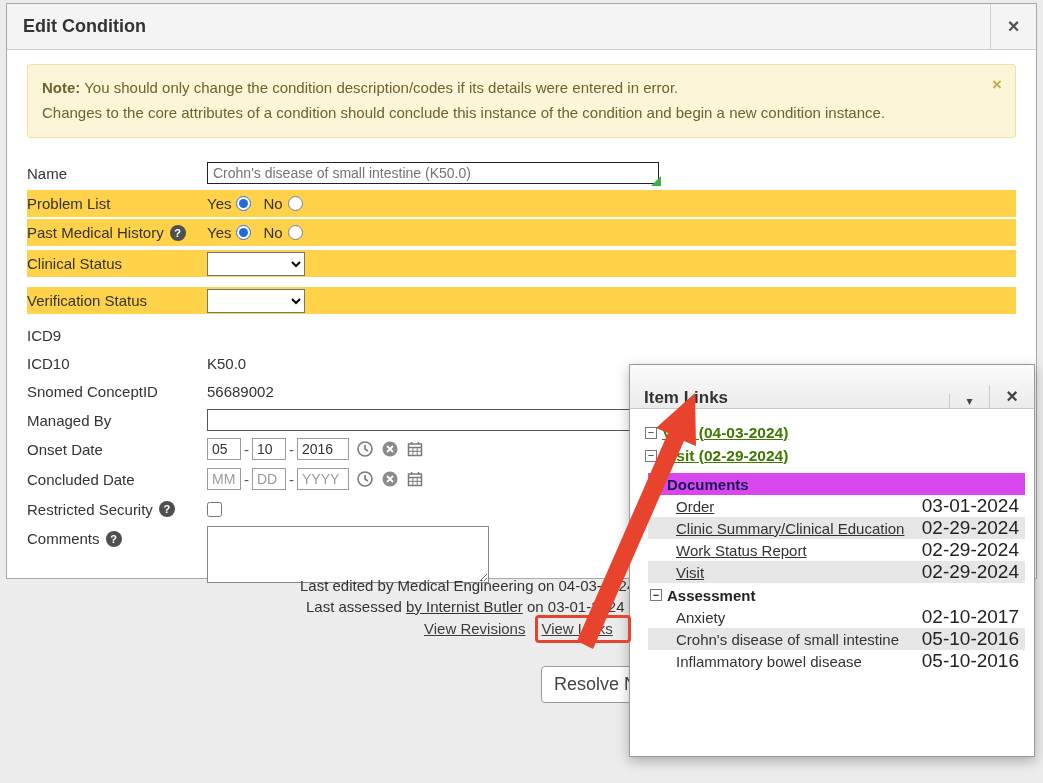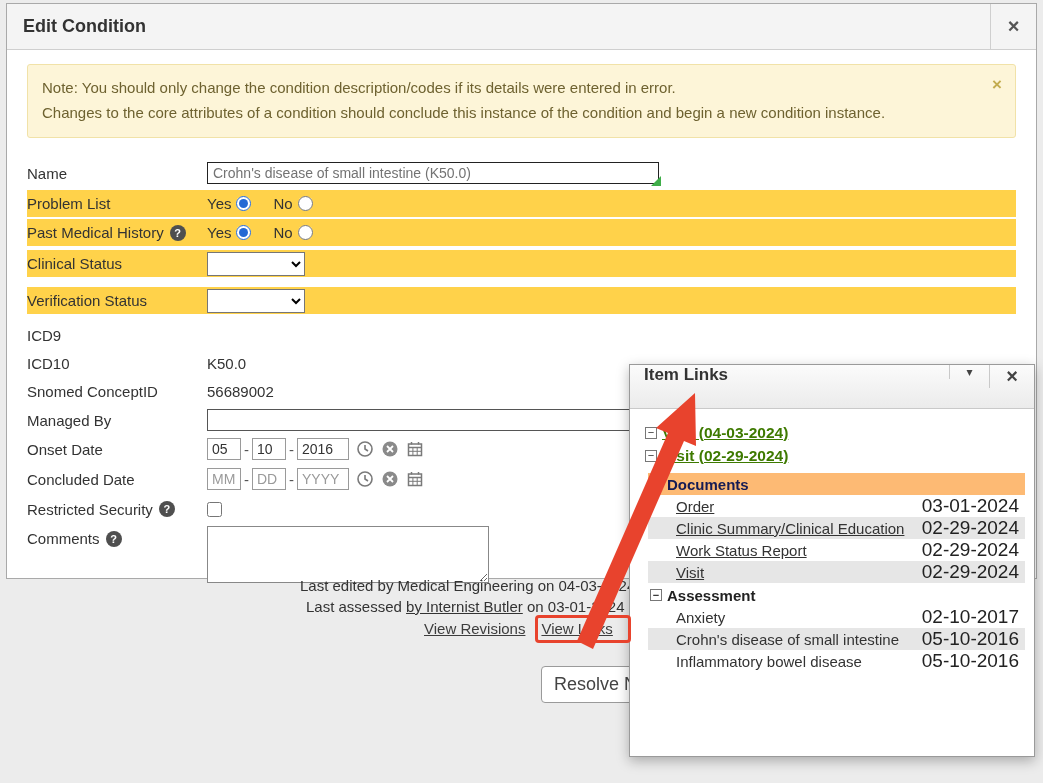--- a/index.html
+++ b/index.html
@@ -15,35 +15,35 @@
     position: absolute; left: 6px; top: 3px;
     width: 1031px; height: 576px;
     background: #fff; border: 1px solid #a9a9a9;
   }
   
   .dlg-header { height: 46px; background: #f4f4f4; border-bottom: 1px solid #cfcfcf; display: flex; align-items: stretch; }
   .dlg-title { flex: 1; display: flex; align-items: center; padding-left: 16px; font-size: 18px; font-weight: bold; color: #333; }
   .dlg-close { width: 46px; border-left: 1px solid #cfcfcf; display: flex; align-items: center; justify-content: center; font-size: 20px; font-weight: bold; color: #555; cursor: pointer; }
   
   .note { margin: 14px 20px 0; background: #fdf5d8; border: 1px solid #f1e2a8; border-radius: 3px; padding: 10px 44px 12px 14px; color: #6e6230; font-size: 15px; line-height: 25px; position: relative; }
-  .note b { font-weight: normal; }
+  .note b { font-weight: bold; }
   .note-close { position: absolute; right: 13px; top: 7px; color: #c3ac4e; font-size: 17px; font-weight: bold; cursor: pointer; }
   
   .form { margin: 20px 20px 0; font-size: 15px; }
   .frow { display: flex; align-items: center; min-height: 26px; }
   .frow .lbl { width: 180px; flex: none; display: flex; align-items: center; gap: 6px; }
   .frow-name { margin-top: 2px; height: 30px; }
   .yellow { background: #ffd24a; height: 27px; margin-top: 2px; }
   .yellow.gap { margin-top: 10px; }
   .plain { margin-top: 2px; height: 26px; }
   .inp-wrap { position: relative; display: inline-block; }
   .name-input { width: 452px; height: 22px; border: 1px solid #222; font-size: 14px; padding: 0 5px; font-family: "Liberation Sans", sans-serif; color:#737373; }
   .grip { position: absolute; right: -2px; bottom: -2px; width: 0; height: 0; border-left: 10px solid transparent; border-bottom: 10px solid #3fae49; }
   .radio-lbl { margin-right: 5px; }
-  .radio-lbl.no { margin-left: 22px; text-align: right; }
+  .radio-lbl.no { margin-left: 12px; text-align: right; }
   input[type=radio] { width: 15px; height: 15px; accent-color: #2469d4; }
   select { width: 98px; height: 24px; border: 1px solid #767676; font-family: "Liberation Sans", sans-serif; font-size: 14px; background: #fff; }
   .help { width: 16px; height: 16px; border-radius: 50%; background: #4f4f4f; color: #fff; font-size: 11px; font-weight: bold; display: inline-flex; align-items: center; justify-content: center; flex: none; }
   .val { color: #333; }
   .managed-input { width: 436px; height: 22px; border: 1px solid #555; font-family: "Liberation Sans", sans-serif; font-size: 14px; padding: 0 4px; }
   .drow { height: 30px; }
   .d-in { height: 22px; border: 1px solid #9a9a9a; font-family: "Liberation Sans", sans-serif; font-size: 14px; padding: 0 4px; color: #333; }
   .d-mm, .d-dd { width: 34px; }
   .d-yy { width: 52px; }
   .d-sep { margin: 0 3px; color: #555; }
@@ -59,30 +59,30 @@
   .assessed-link { text-decoration: underline; cursor: pointer; }
   .links-line { position: absolute; left: 424px; top: 620px; font-size: 15px; z-index: 5; white-space: nowrap; }
   .txt-link { color: #3d3d3d; text-decoration: underline; cursor: pointer; }
   .view-links { margin-left: 16px; }
   .resolve-btn { position: absolute; left: 541px; top: 666px; width: 152px; height: 37px; background: #fff; border: 1px solid #9a9a9a; border-radius: 4px; font-family: "Liberation Sans", sans-serif; font-size: 18px; color: #444; text-align: left; padding-left: 12px; z-index: 5; cursor: pointer; }
   
   .red-box { position: absolute; left: 535px; top: 615px; width: 96px; height: 28px; border: 3px solid #e8432d; border-radius: 4px; z-index: 70; pointer-events: none; }
   .arrow-svg { position: absolute; left: 0; top: 0; z-index: 72; pointer-events: none; }
   
   .popup { position: absolute; left: 629px; top: 364px; width: 406px; height: 393px; background: #fff; border: 1px solid #9a9a9a; box-shadow: 0 4px 12px rgba(0,0,0,.28); z-index: 40; font-size: 15px; }
-  .popup-header { height: 44px; display: flex; align-items: flex-start; background: linear-gradient(#fbfbfb, #ebebeb); border-bottom: 1px solid #c9c9c9; }
+  .popup-header { height: 44px; display: flex; align-items: flex-end; background: linear-gradient(#fbfbfb, #ebebeb); border-bottom: 1px solid #c9c9c9; }
   .popup-title { flex: 1; display: flex; align-items: center; padding-left: 14px; font-size: 17px; font-weight: bold; color: #333; }
   .popup-btn { width: 40px; border-left: 1px solid #c9c9c9; display: flex; align-items: center; justify-content: center; color: #444; cursor: pointer; font-size: 12px; }
   .popup-btn.close { width: 45px; font-size: 20px; font-weight: bold; }
   .popup-body { padding-top: 12px; }
   .minus-box { display: inline-flex; width: 12px; height: 12px; border: 1px solid #777; align-items: center; justify-content: center; font-size: 11px; line-height: 1; color: #333; background: #fff; margin-right: 5px; flex: none; cursor: pointer; }
   .visit-row { display: flex; align-items: center; height: 23px; padding-left: 15px; }
   .visit-link { color: #3e7a00; font-weight: bold; text-decoration: underline; font-size: 15.5px; cursor: pointer; }
   .sec-row { display: flex; align-items: center; height: 22px; margin: 0 9px 0 18px; padding-left: 2px; font-weight: bold; }
-  .sec-docs { background: #fdba74; color: #151b54; margin-top: 6px; }
+  .sec-docs { background: #d946ef; color: #151b54; margin-top: 6px; }
   .sec-assess { color: #222; margin-top: 1px; }
   .item-row { display: flex; align-items: center; height: 22px; margin: 0 9px 0 18px; padding: 0 6px 0 28px; color: #333; }
   .item-row.shade { background: #e6e6e6; }
   .item-label { flex: 1; }
   .item-label.link { text-decoration: underline; cursor: pointer; }
   .item-date { font-size: 19px; color: #222; flex: none; }
 </style>
 </head>
 <body>
 

